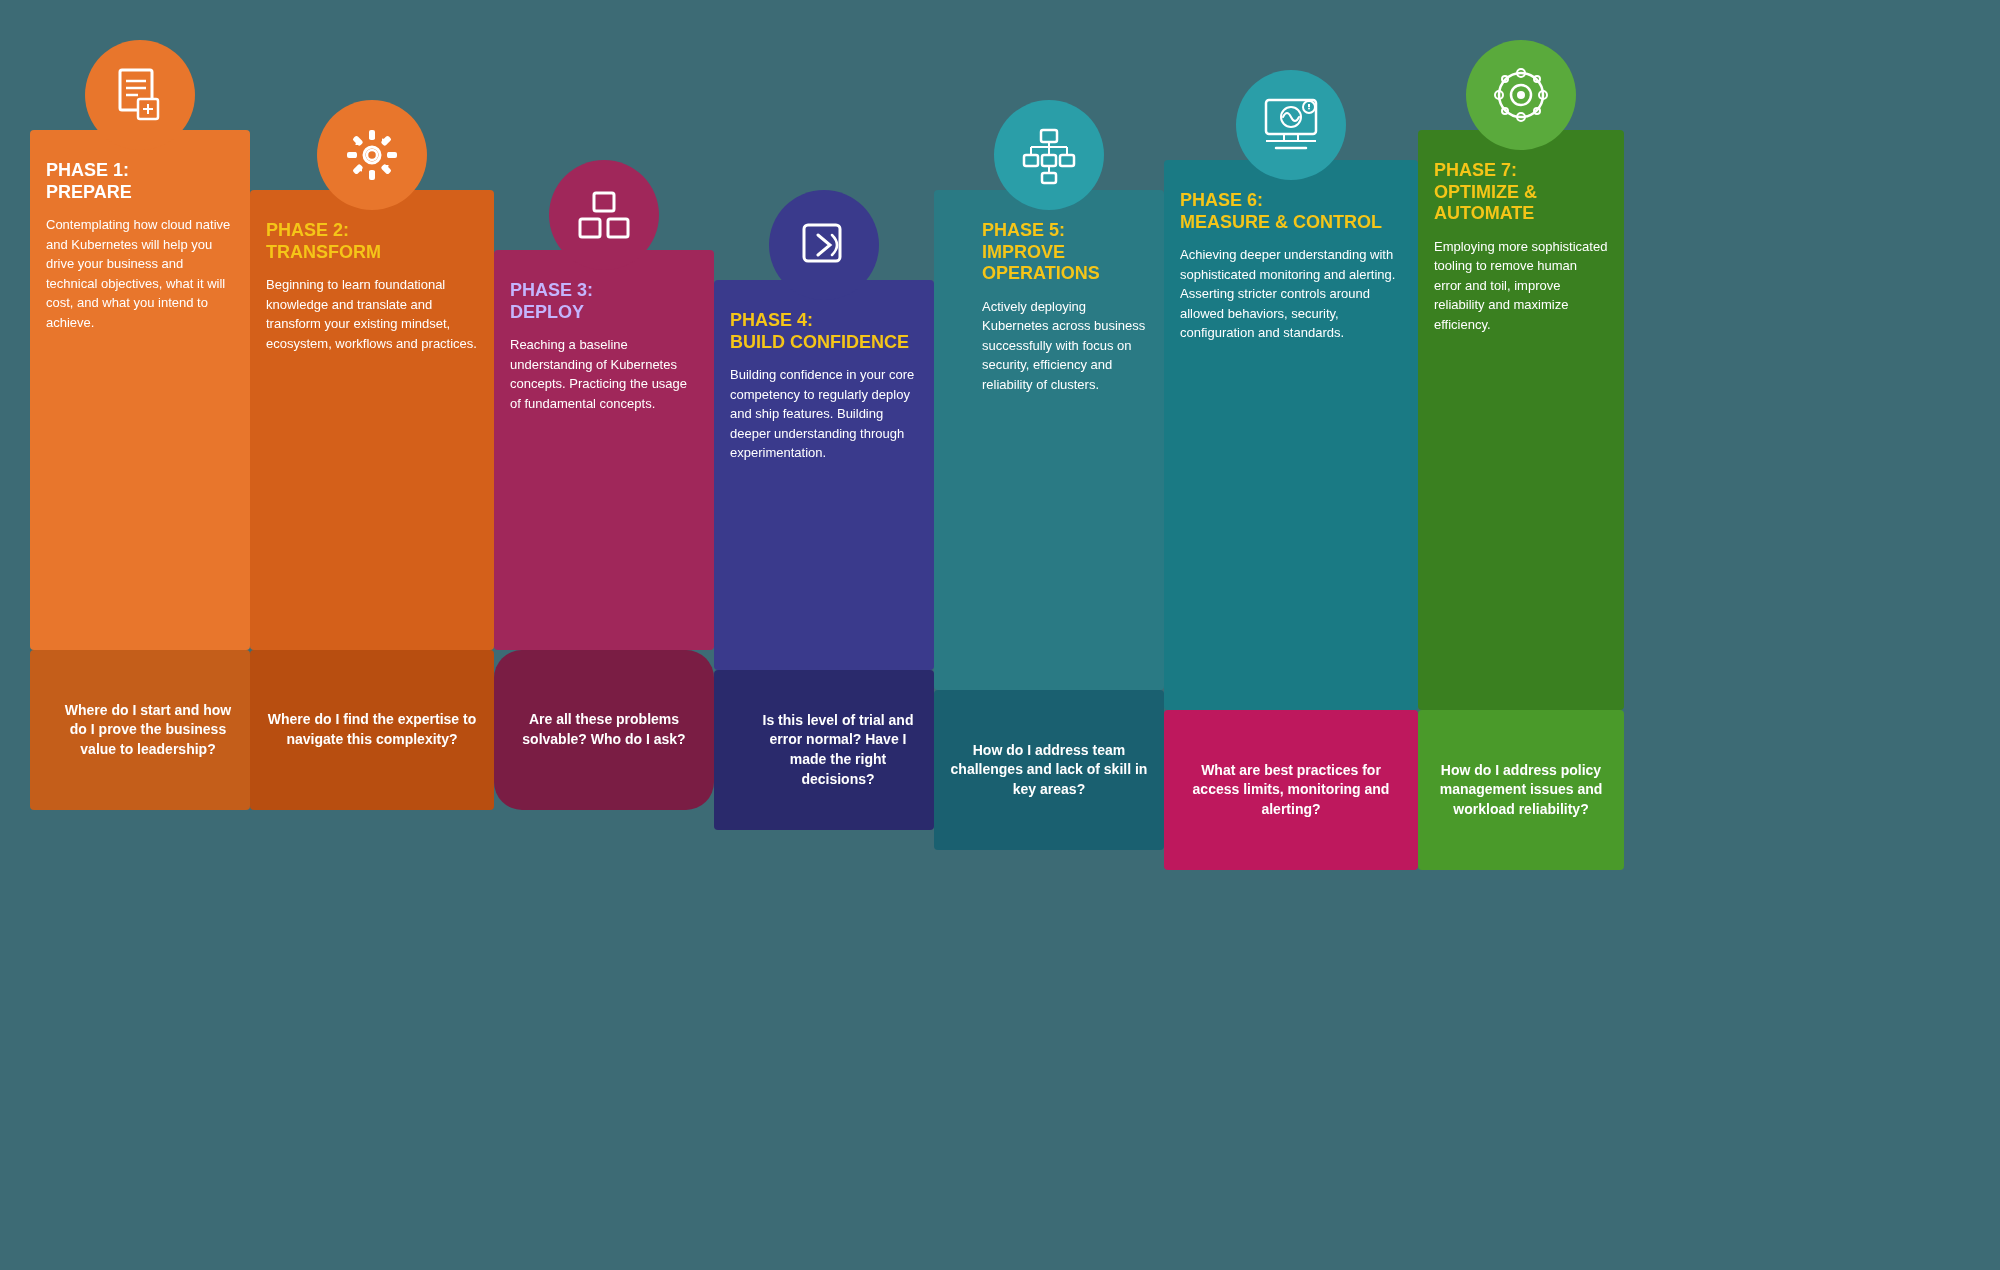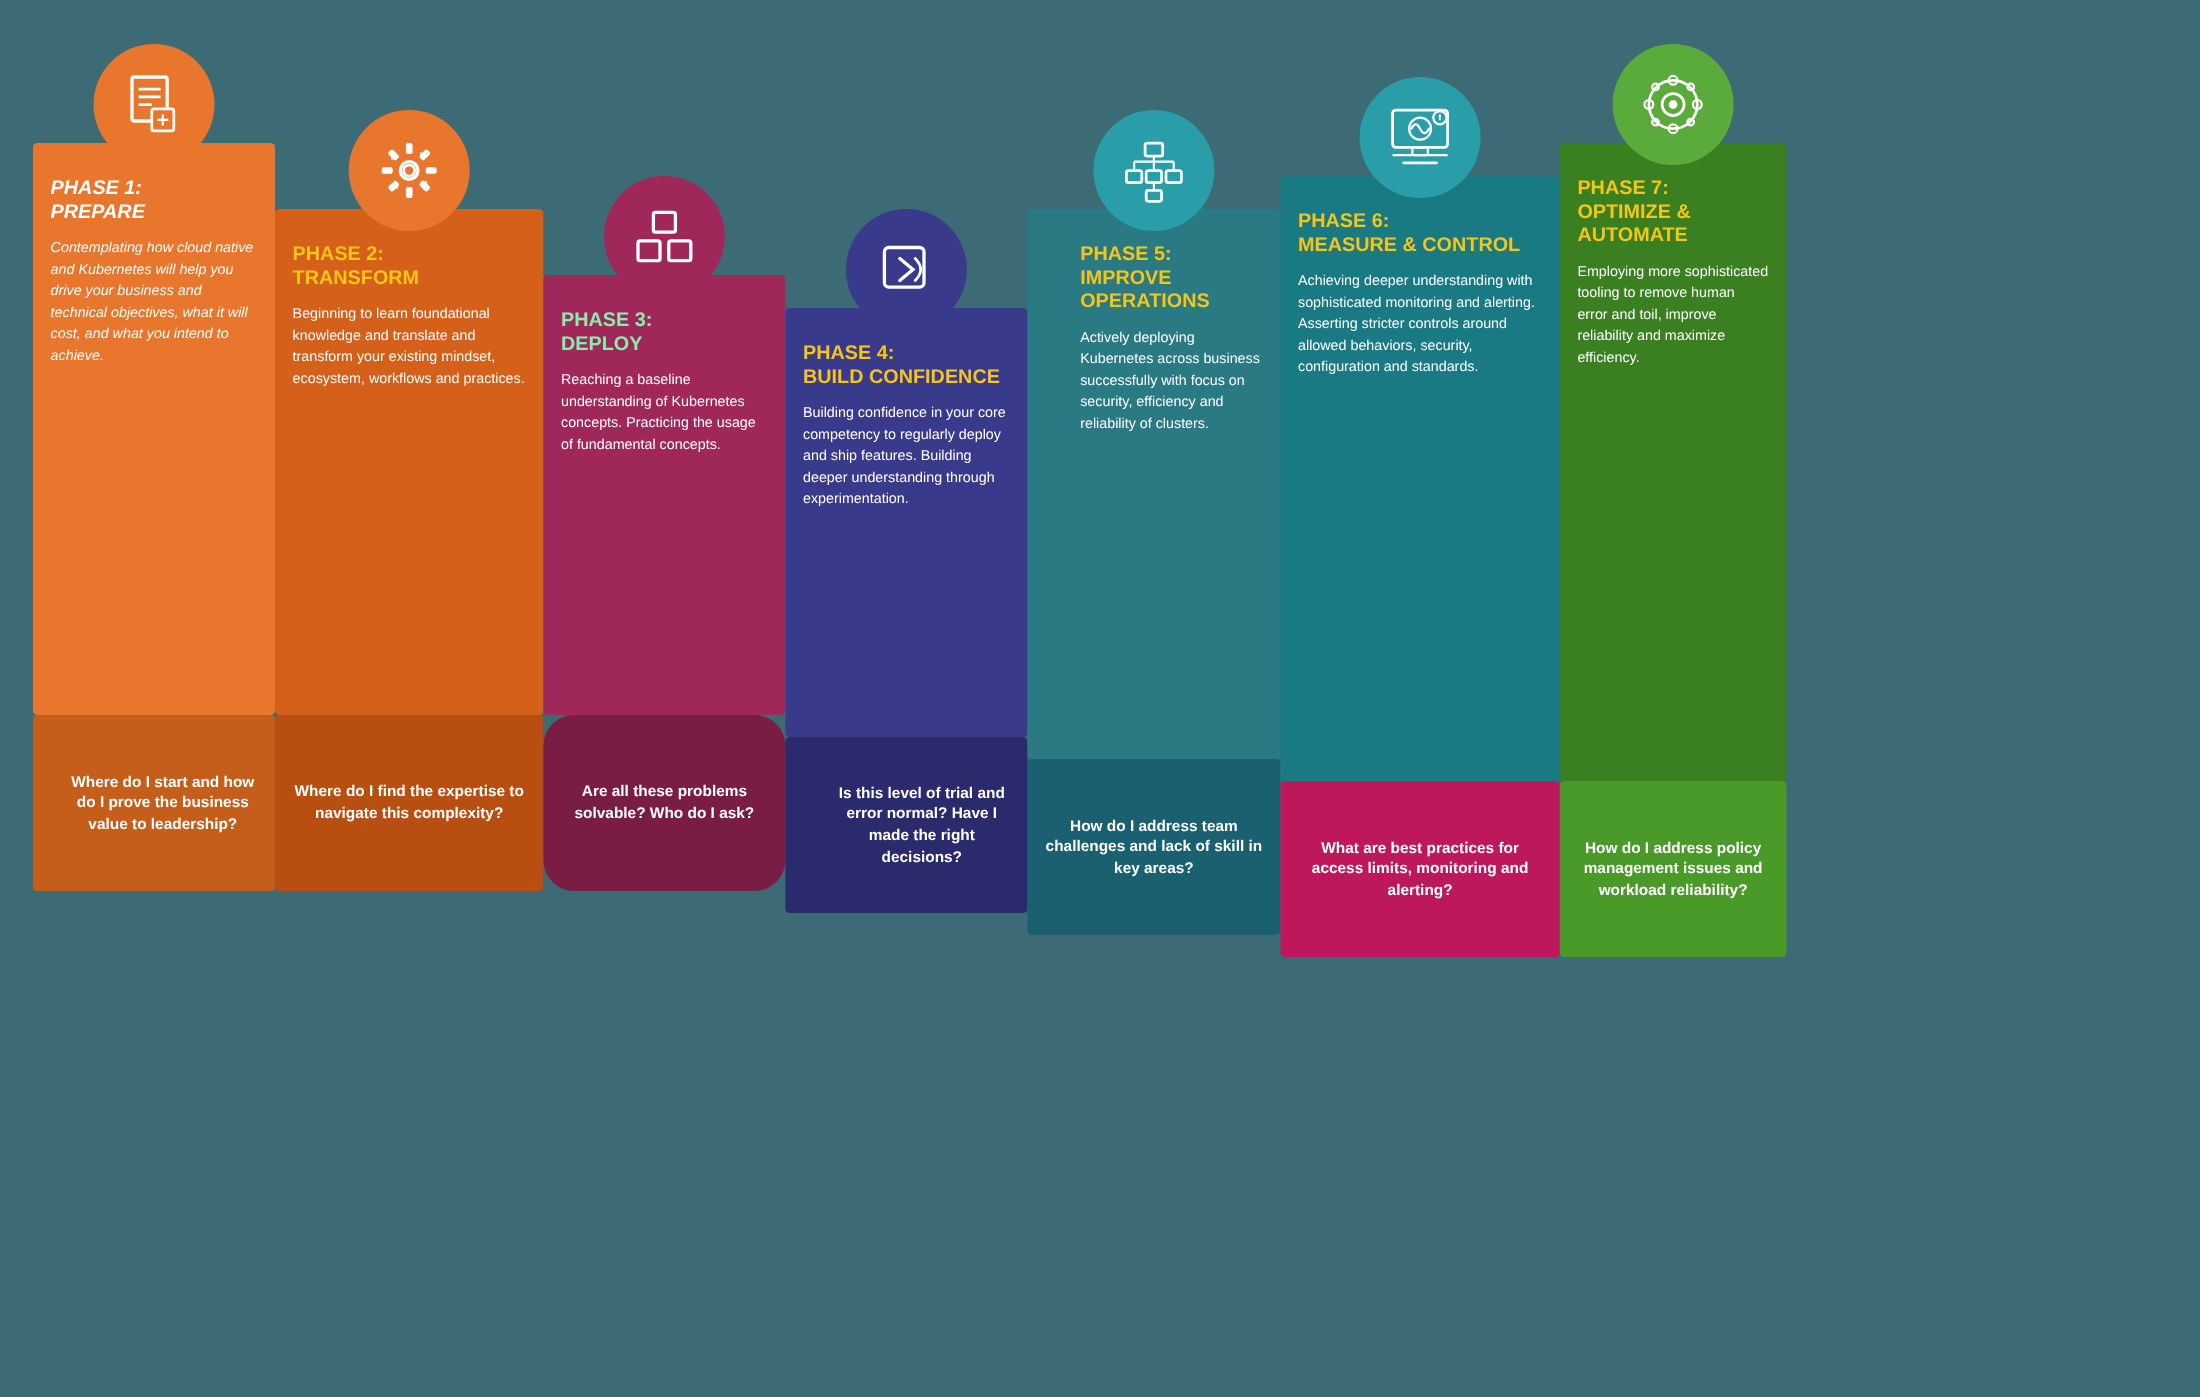--- a/index.html
+++ b/index.html
@@ -75,21 +75,21 @@
       font-weight: 600;
       line-height: 1.4;
       color: white;
       width: 100%;
       margin-top: 0;
     }
 
     
     .col1 { width: 220px; }
     .col1 .icon-circle { background-color: #e8762c; }
-    .col1 .phase-card { background-color: #e8762c; min-height: 520px; font-style: italic; }
+    .col1 .phase-card { background-color: #e8762c; min-height: 520px; }
     .col1 .phase-title { color: white; }
     .col1 .question-box { background-color: #c45e1a; min-height: 160px; display: flex; align-items: center; justify-content: center; }
 
     
     .col2 { width: 244px; margin-top: 60px; }
     .col2 .icon-circle { background-color: #e8762c; }
     .col2 .phase-card { background-color: #d4601a; min-height: 460px; }
     .col2 .phase-title { color: #ffffff; }
     .col2 .question-box { background-color: #b84e10; min-height: 160px; display: flex; align-items: center; justify-content: center; }
 
@@ -226,21 +226,21 @@
   <div class="phase-column col3">
     <div class="icon-circle" style="background-color:#a0275a;">
       <svg viewBox="0 0 60 60" fill="white">
         <rect x="20" y="8" width="20" height="18" rx="2" fill="none" stroke="white" stroke-width="3"></rect>
         <rect x="6" y="34" width="20" height="18" rx="2" fill="none" stroke="white" stroke-width="3"></rect>
         <rect x="34" y="34" width="20" height="18" rx="2" fill="none" stroke="white" stroke-width="3"></rect>
       </svg>
     </div>
     <div class="column-inner">
       <div class="phase-card padded-top" style="background-color:#a0275a; flex:1;">
-        <div class="phase-title" style="color:#86efac;">
+        <div class="phase-title" style="color:#c4b5fd;">
           <span>PHASE 3:</span><br>
           <span>DEPLOY</span>
         </div>
         <div class="phase-desc">Reaching a baseline understanding of Kubernetes concepts. Practicing the usage of fundamental concepts.</div>
       </div>
       <div class="question-box" style="background-color:#7a1d44;">
         <span>Are all these problems solvable? Who do I ask?</span>
       </div>
     </div>
   </div>

